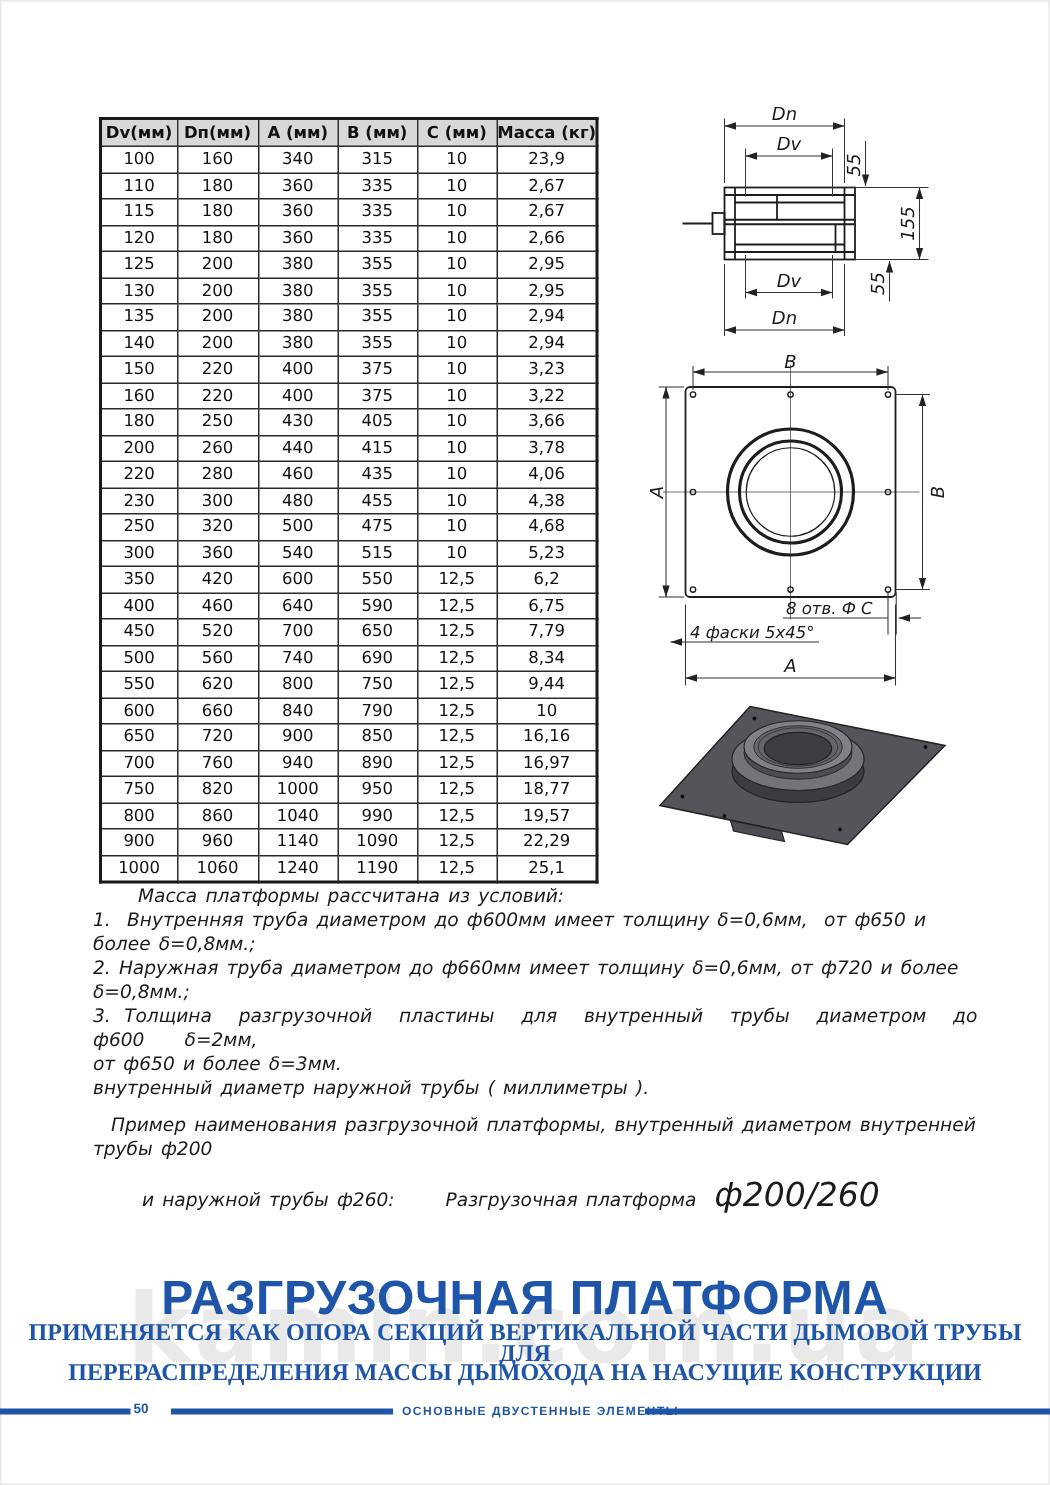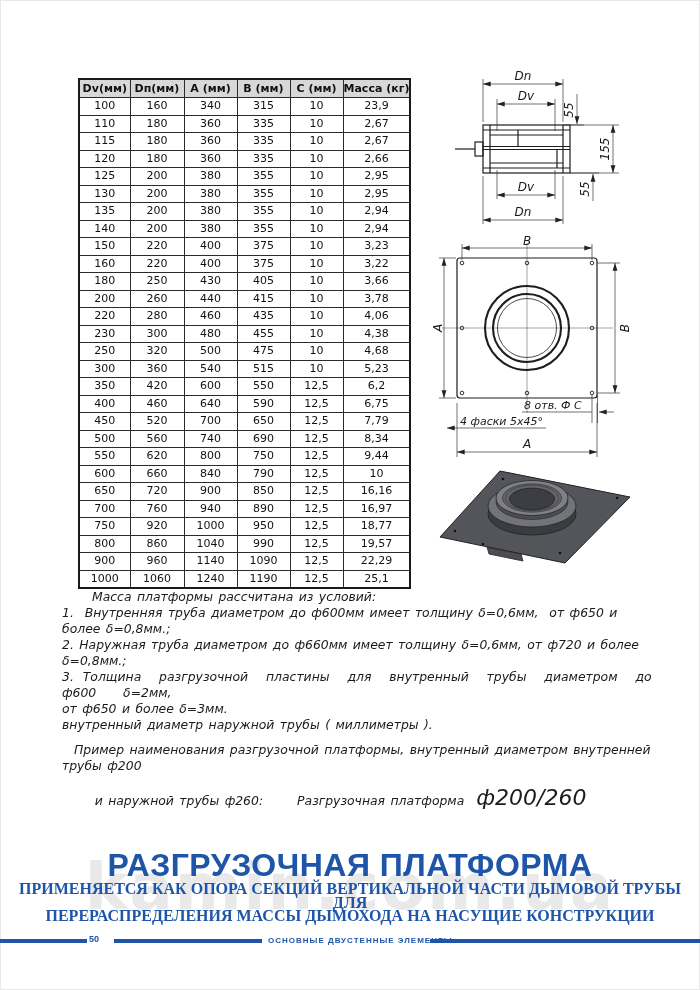--- a/index.html
+++ b/index.html
@@ -1,20 +1,20 @@
 <!DOCTYPE html>
 <html><head>
 <meta charset="utf-8">
 <style>
   html,body{margin:0;padding:0;background:#fff;}
   .page{position:relative;width:700px;height:990px;background:#ffffff;overflow:hidden;
         font-family:"DejaVu Sans",sans-serif;box-shadow:inset 0 0 0 1px #e8e8e8;}
 
   
-  table.dims{position:absolute;left:78px;top:78px;border-collapse:collapse;
+  table.dims{position:absolute;left:66px;top:78px;border-collapse:collapse;
              border:2px solid #1a1a1a;table-layout:fixed;padding-left:44px;}
   table.dims th,table.dims td{border:1px solid #2b2b2b;text-align:center;padding:0;
              font-size:11px;color:#111;overflow:hidden;white-space:nowrap;}
   table.dims th{background:#d8d8d8;font-weight:bold;height:17px;}
   table.dims td{height:16.5px;line-height:16.5px;}
 
   
   svg{position:absolute;}
   #svg-side{left:430px;top:58px;}
   #svg-top{left:430px;top:235px;}
@@ -266,21 +266,21 @@
         <tr>
           <td>700</td>
           <td>760</td>
           <td>940</td>
           <td>890</td>
           <td>12,5</td>
           <td>16,97</td>
         </tr>
         <tr>
           <td>750</td>
-          <td>920</td>
+          <td>820</td>
           <td>1000</td>
           <td>950</td>
           <td>12,5</td>
           <td>18,77</td>
         </tr>
         <tr>
           <td>800</td>
           <td>860</td>
           <td>1040</td>
           <td>990</td>

